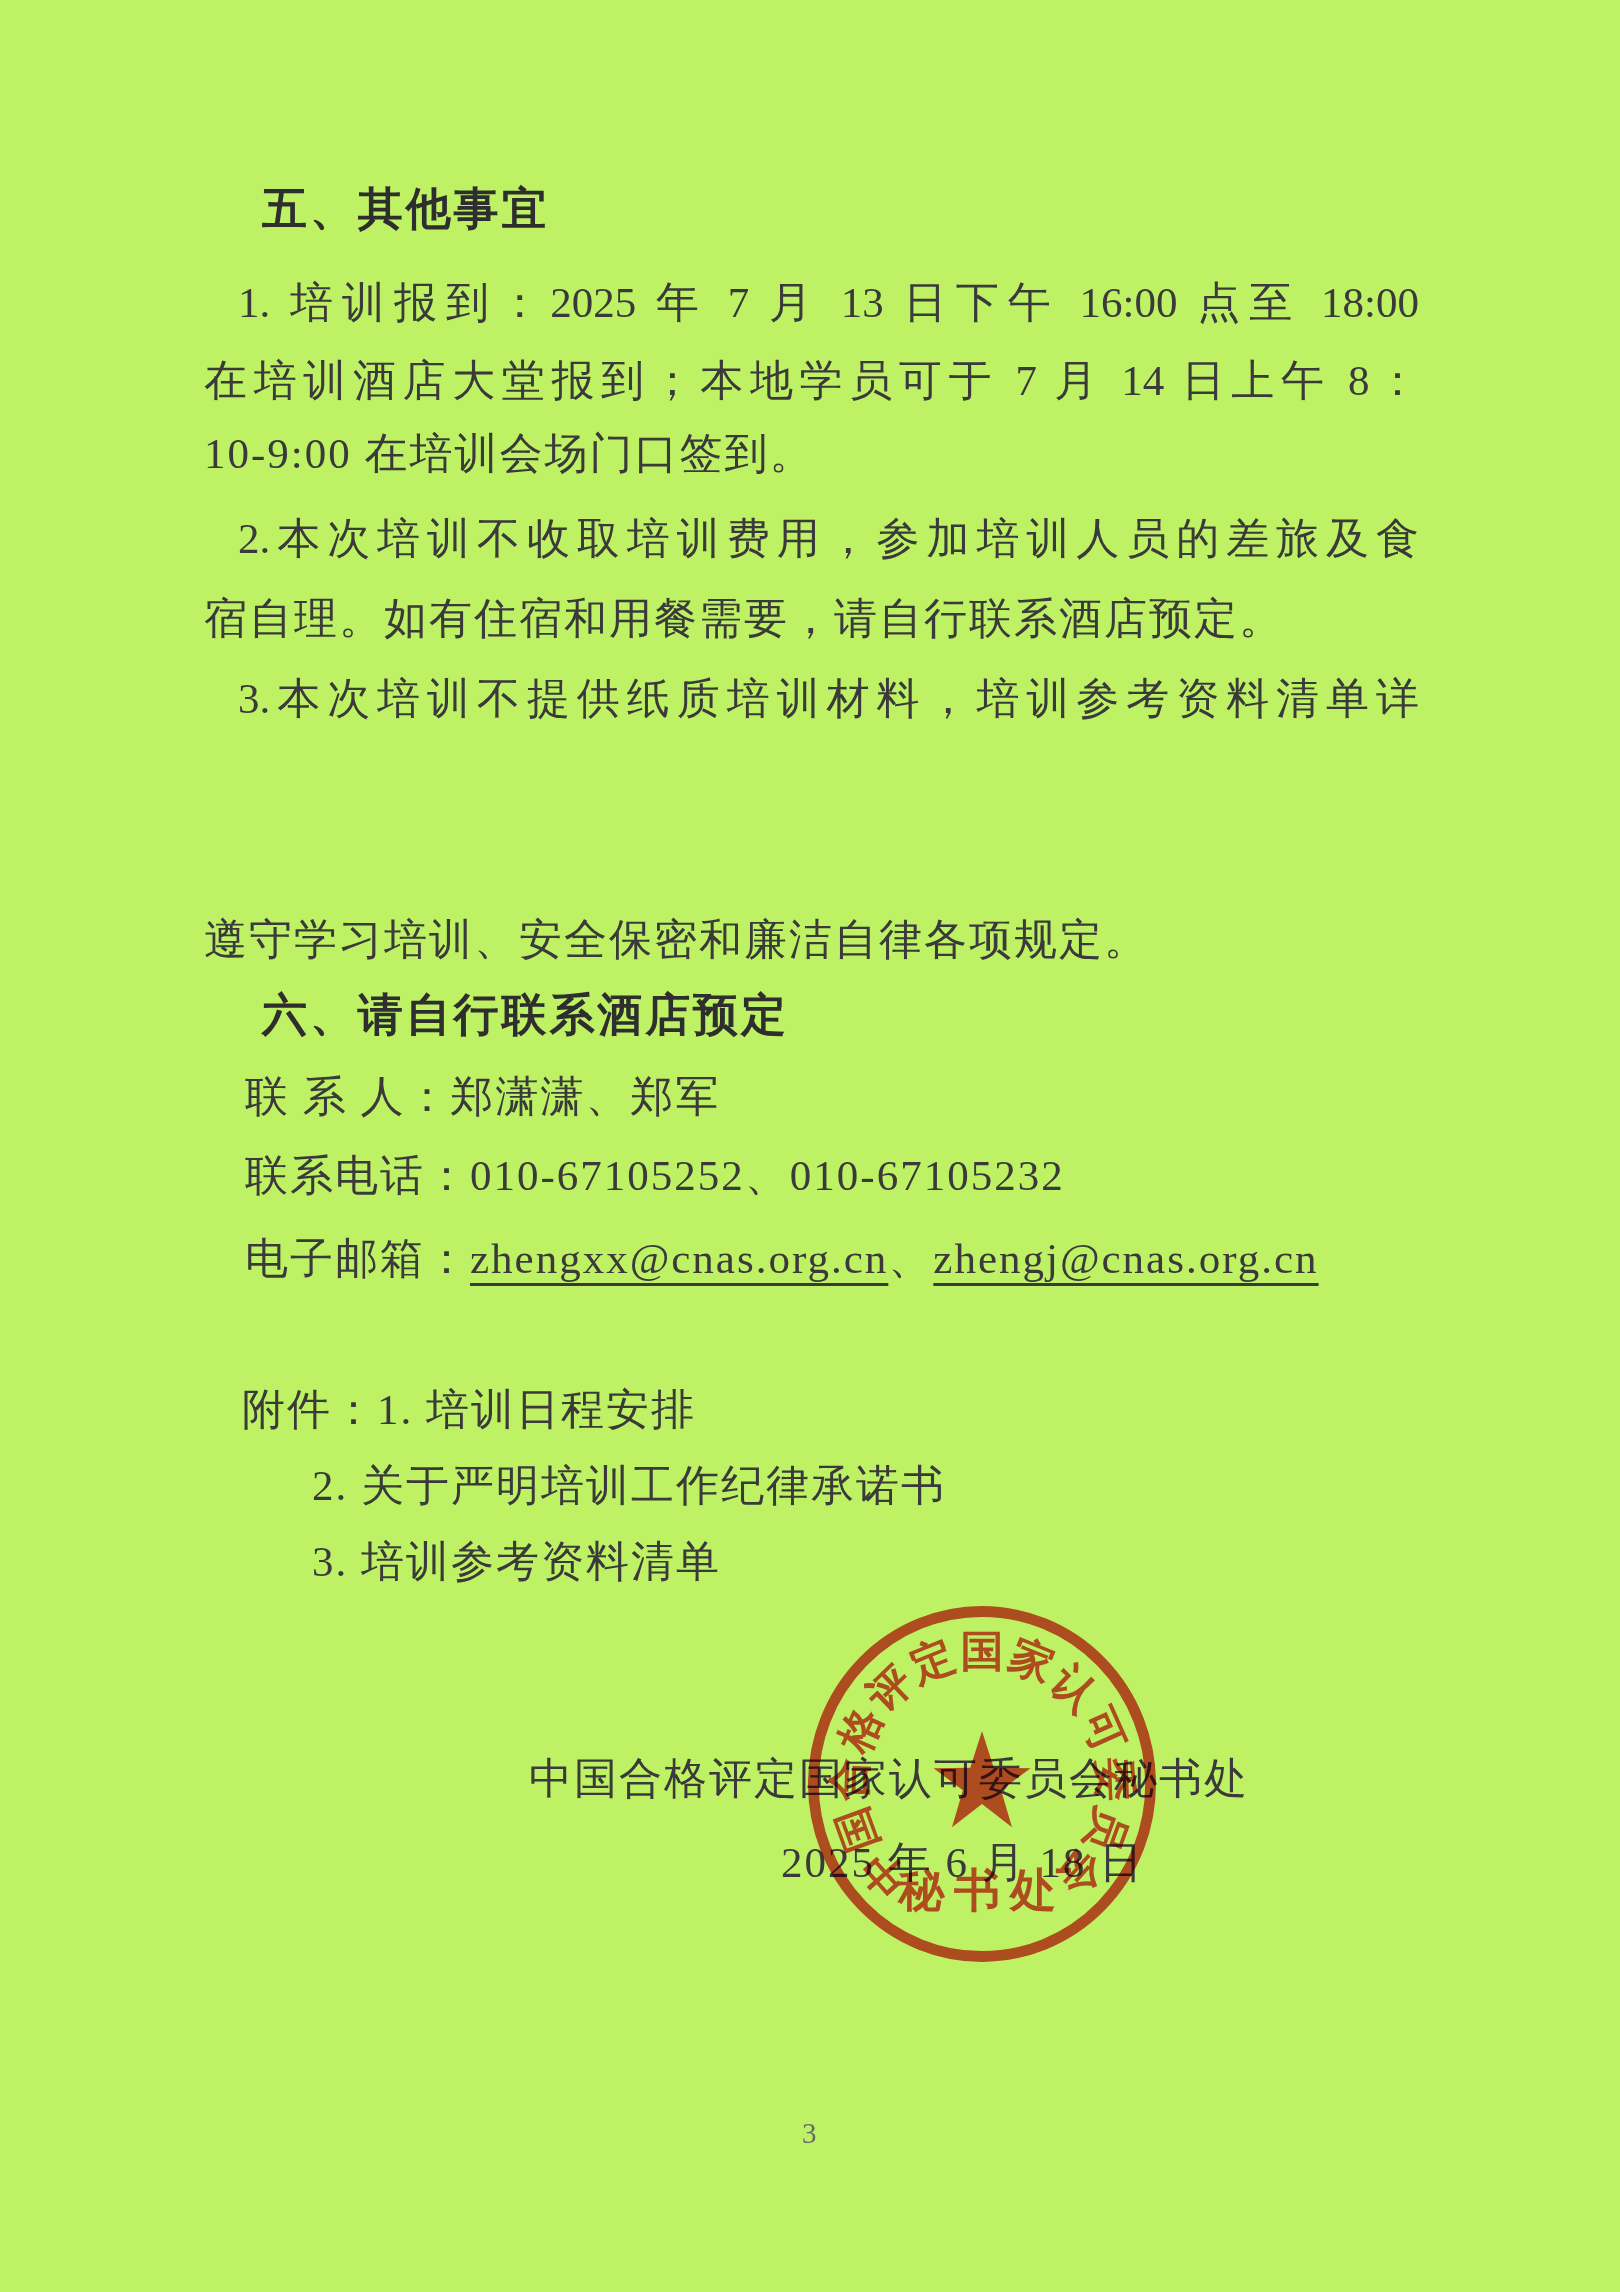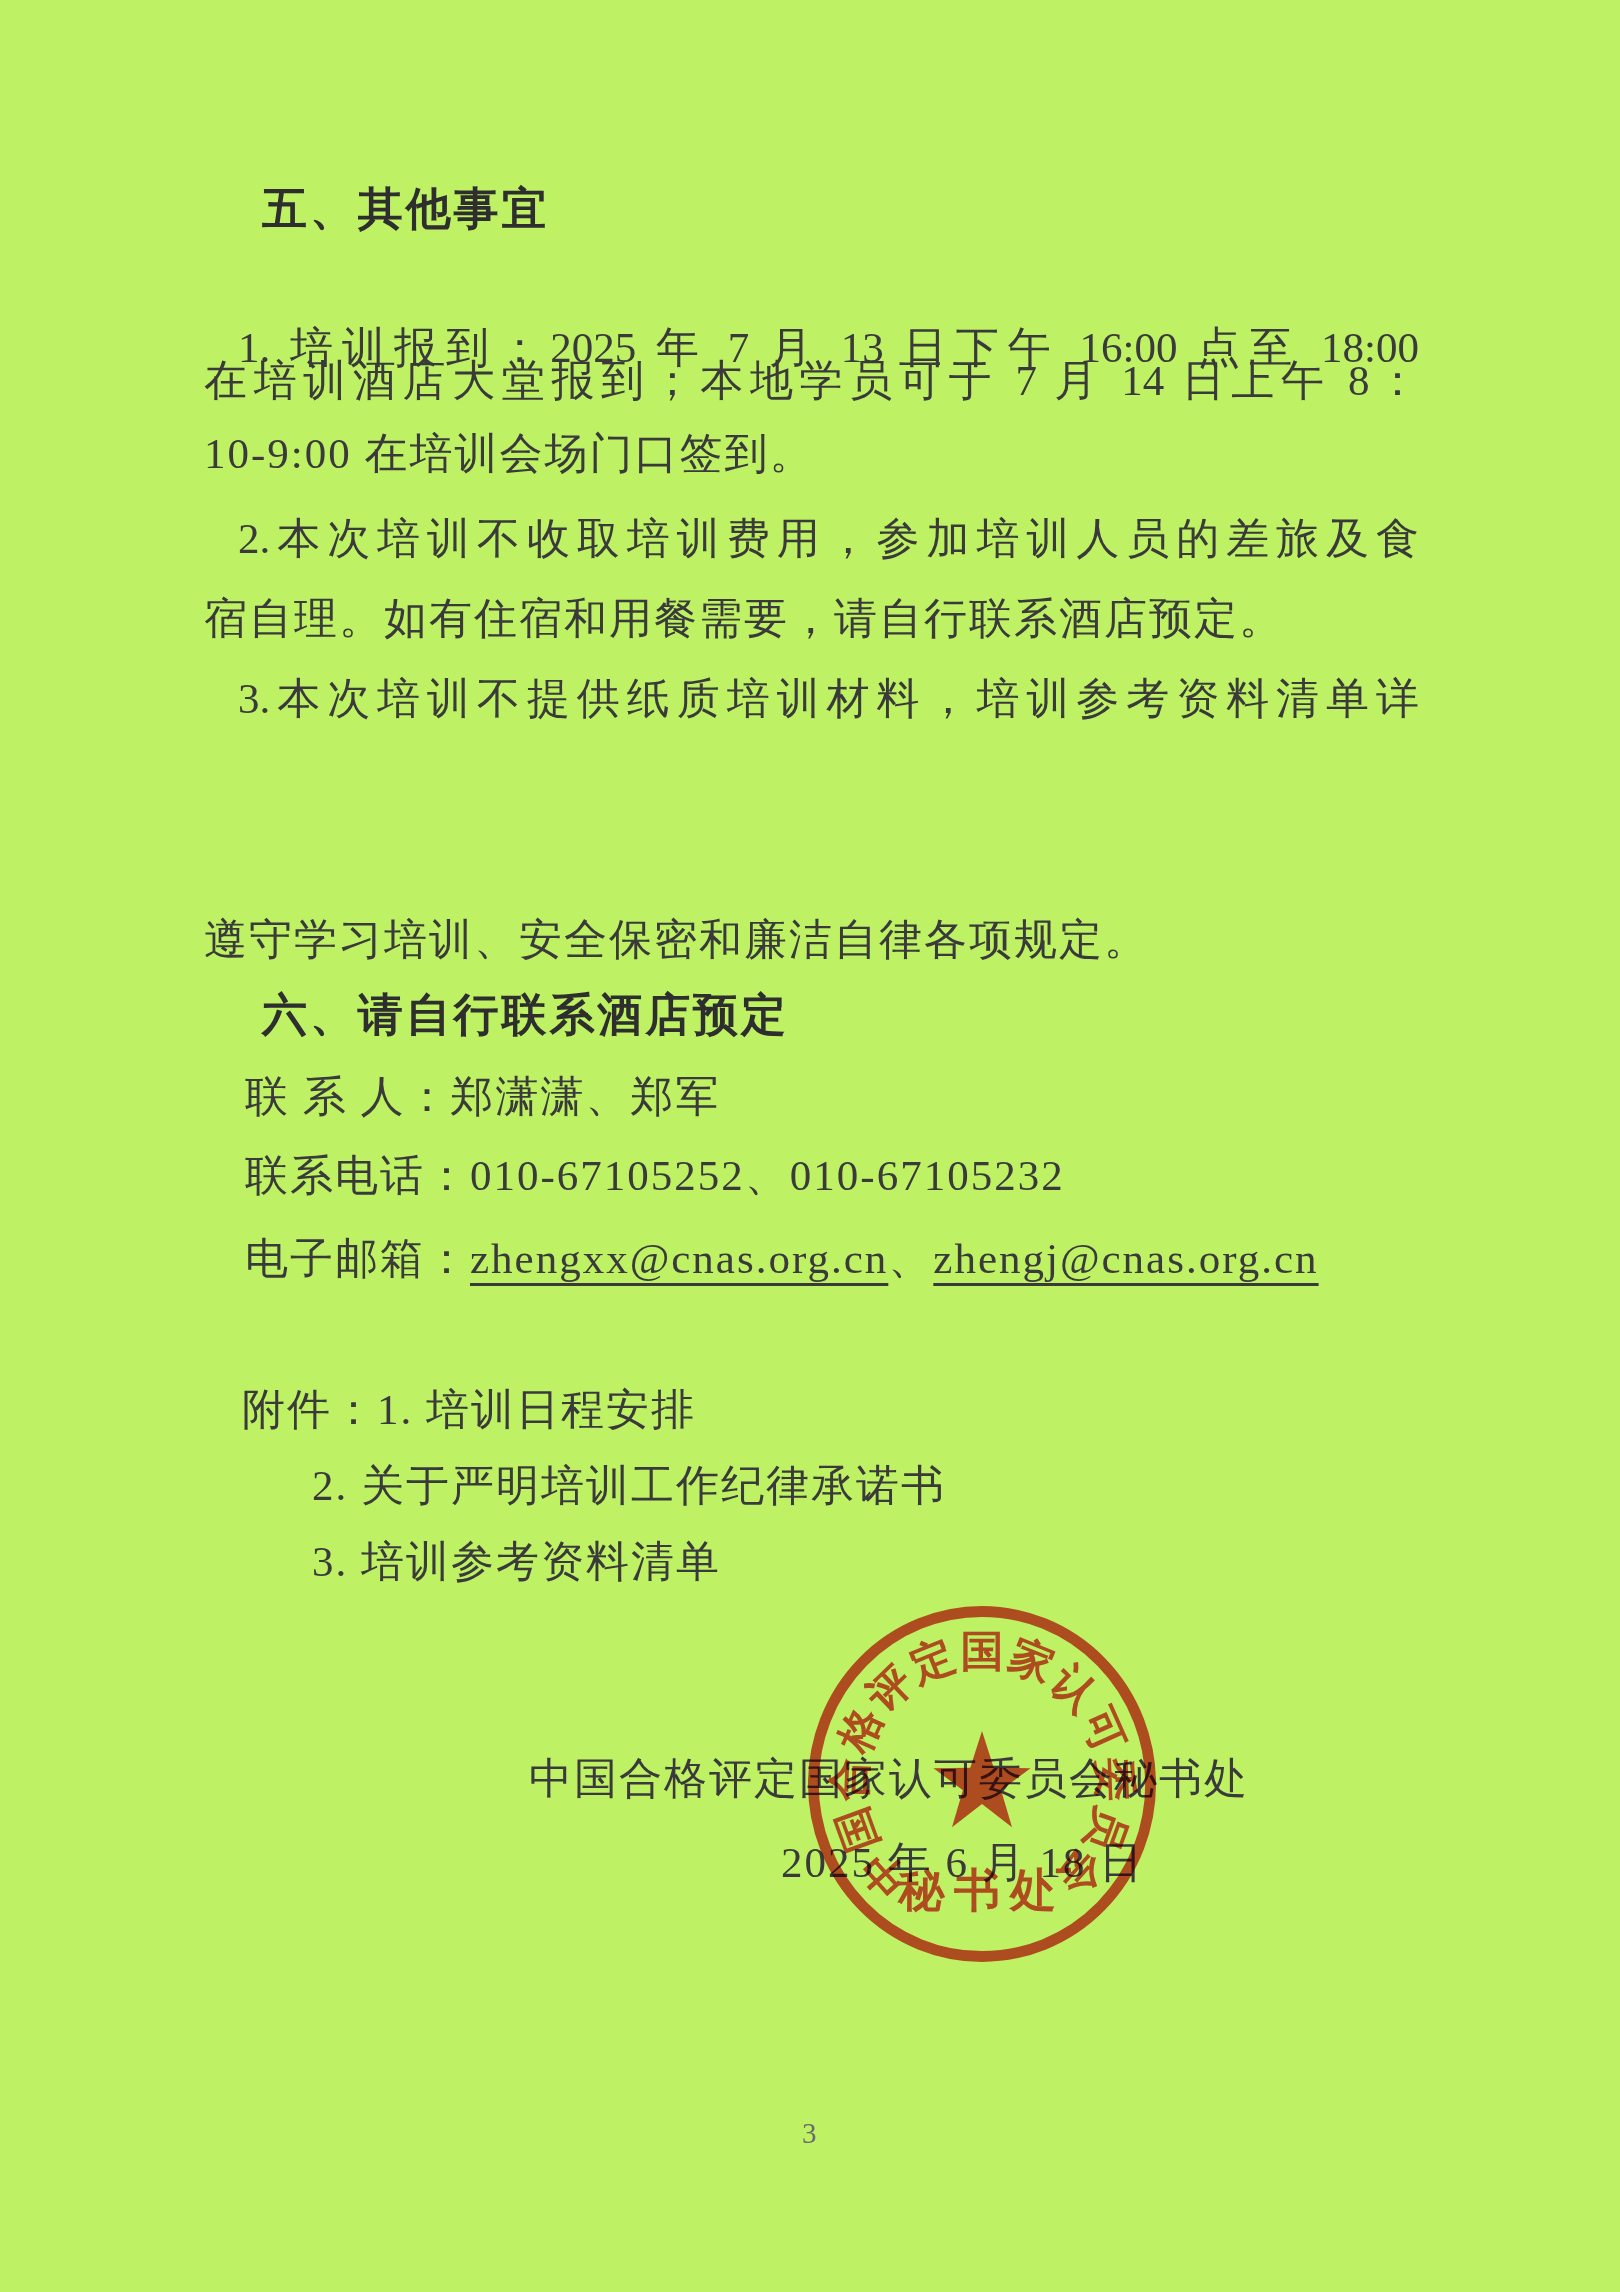--- a/index.html
+++ b/index.html
@@ -82,21 +82,21 @@
     dominant-baseline: central;
   }
 </style>
 </head>
 <body>
 
 <div class="page">
 
   <div class="heading" style="left:262px; top:182px;">五、其他事宜</div>
 
-  <div class="line just" style="left:238px; top:277px; width:1181px;margin-top:45px;">1. 培训报到：2025 年 7 月 13 日下午 16:00 点至 18:00</div>
+  <div class="line just" style="left:238px; top:277px; width:1181px;">1. 培训报到：2025 年 7 月 13 日下午 16:00 点至 18:00</div>
   <div class="line just" style="left:204px; top:355px; width:1215px;">在培训酒店大堂报到；本地学员可于 7 月 14 日上午 8：</div>
   <div class="line" style="left:204px; top:428px;">10-9:00 在培训会场门口签到。</div>
 
   <div class="line just" style="left:238px; top:513px; width:1181px;">2.本次培训不收取培训费用，参加培训人员的差旅及食</div>
   <div class="line" style="left:204px; top:593px;">宿自理。如有住宿和用餐需要，请自行联系酒店预定。</div>
 
   <div class="line just" style="left:238px; top:673px; width:1181px;">3.本次培训不提供纸质培训材料，培训参考资料清单详</div>
 
   <div class="line" style="left:204px; top:914px;">遵守学习培训、安全保密和廉洁自律各项规定。</div>
 

